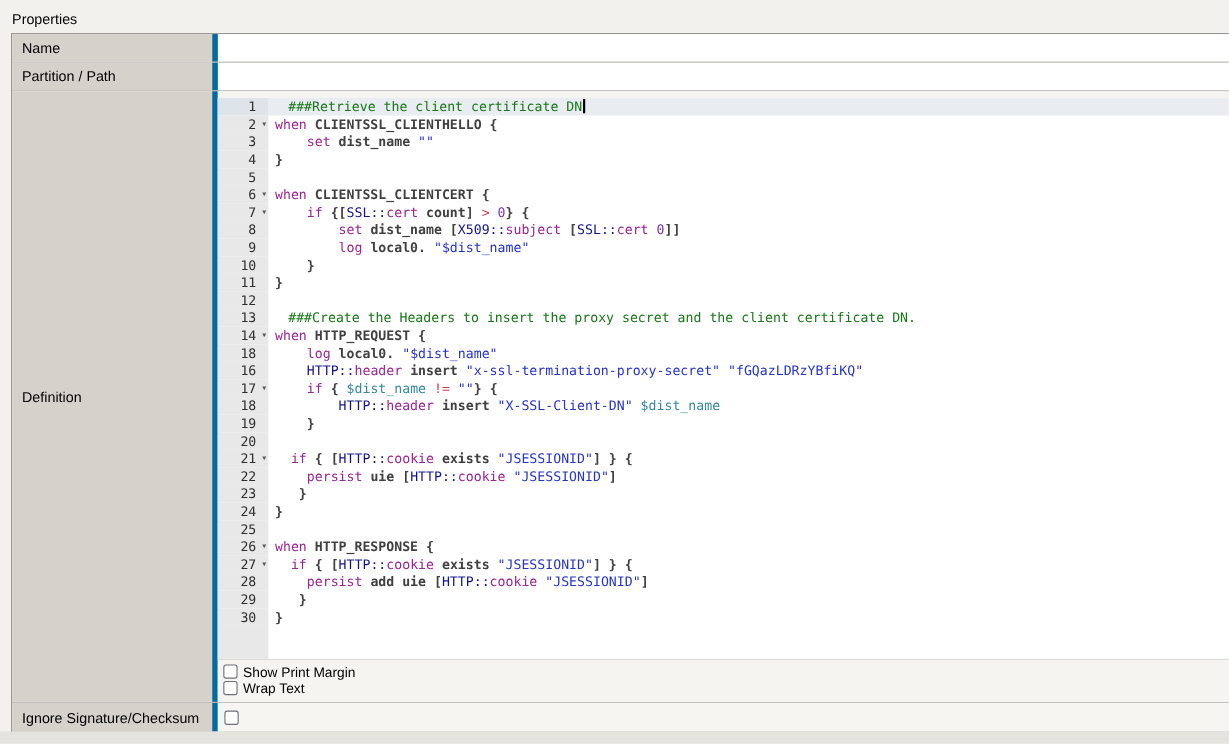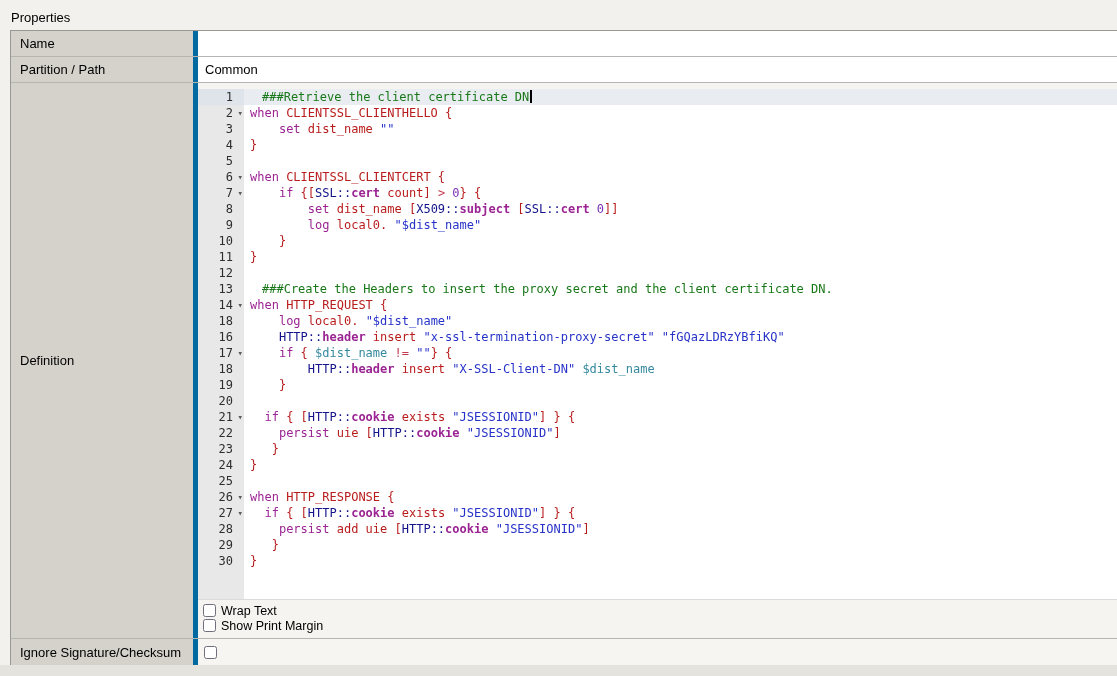--- a/index.html
+++ b/index.html
@@ -32,22 +32,22 @@
   .ed-line.active .ed-num { background:var(--gutter-active); }
   .ed-code { flex:1; white-space:pre; padding-left:6px; }
   .ed-line.active .ed-code { background:var(--active-line); }
   .fold { position:absolute; right:1px; top:0px; font-size:9px; color:#5A5A5A; line-height:16px; }
   .ed-filler { display:flex; height:30px; }
   .ed-filler .ed-num { height:30px; }
   .caret { display:inline-block; width:2px; height:13px; background:#000;
     vertical-align:-2px; margin-left:1px; }
 
   .tk-cm { color:var(--cm);margin-left:12px; } .tk-kw { color:var(--kw); } .tk-ns { color:var(--ns); }
-  .tk-fn { color:var(--fn);font-weight:bold; } .tk-str { color:var(--str); } .tk-var { color:var(--var); }
-  .tk-op { color:var(--op); } .tk-num { color:var(--num); } .tk-pl { color:#b91c1c; }
+  .tk-fn { color:var(--fn); } .tk-str { color:var(--str); } .tk-var { color:var(--var); }
+  .tk-op { color:var(--op); } .tk-num { color:var(--num); } .tk-pl { color:#404040;font-weight:bold; }
 
   
   .ed-options { background:#F5F4F0; border-top:1px solid #DDDBD7; padding:3px 0 5px 5px; }
   .opt-row { display:flex; align-items:center; height:15px; gap:5px; font-size:12.5px; }
   .checkbox { width:13px; height:13px; min-width:13px; background:#fff;
     border:1.5px solid #6E6E7C; border-radius:2.5px; display:inline-block; }
 
   .row-ignore .cell-value { height:26px; background:#F6F5F2; padding-left:6px; }
   .row-ignore .cell-label { height:26px; }
 
@@ -59,21 +59,20 @@
 <div class="page-title">Properties</div>
 
 <div class="prop-table">
 
   <div class="row row-name">
     <div class="cell-label">Name</div>
   </div>
 
   <div class="row row-partition">
     <div class="cell-label">Partition / Path</div>
-    <div class="cell-value">Common</div>
   </div>
 
   <div class="row row-definition">
     <div class="cell-label">Definition</div>
     <div class="cell-value">
       <div class="editor">
         <div>
             <div class="ed-line active">
               <span class="ed-num">1</span>
               <span class="ed-code"><span class="tk-cm">###Retrieve the client certificate DN</span><span class="caret"></span></span>
@@ -196,25 +195,25 @@
             </div>
           </div>
         <div class="ed-filler">
           <span class="ed-num"></span>
           <span class="ed-code"></span>
         </div>
       </div>
       <div class="ed-options">
           <div class="opt-row">
             <span class="checkbox"></span>
-            <span>Wrap Text</span>
+            <span>Show Print Margin</span>
           </div>
           <div class="opt-row">
             <span class="checkbox"></span>
-            <span>Show Print Margin</span>
+            <span>Wrap Text</span>
           </div>
         </div>
     </div>
   </div>
 
   <div class="row row-ignore">
     <div class="cell-label">Ignore Signature/Checksum</div>
     <div class="cell-value">
       <span class="checkbox"></span>
     </div>

